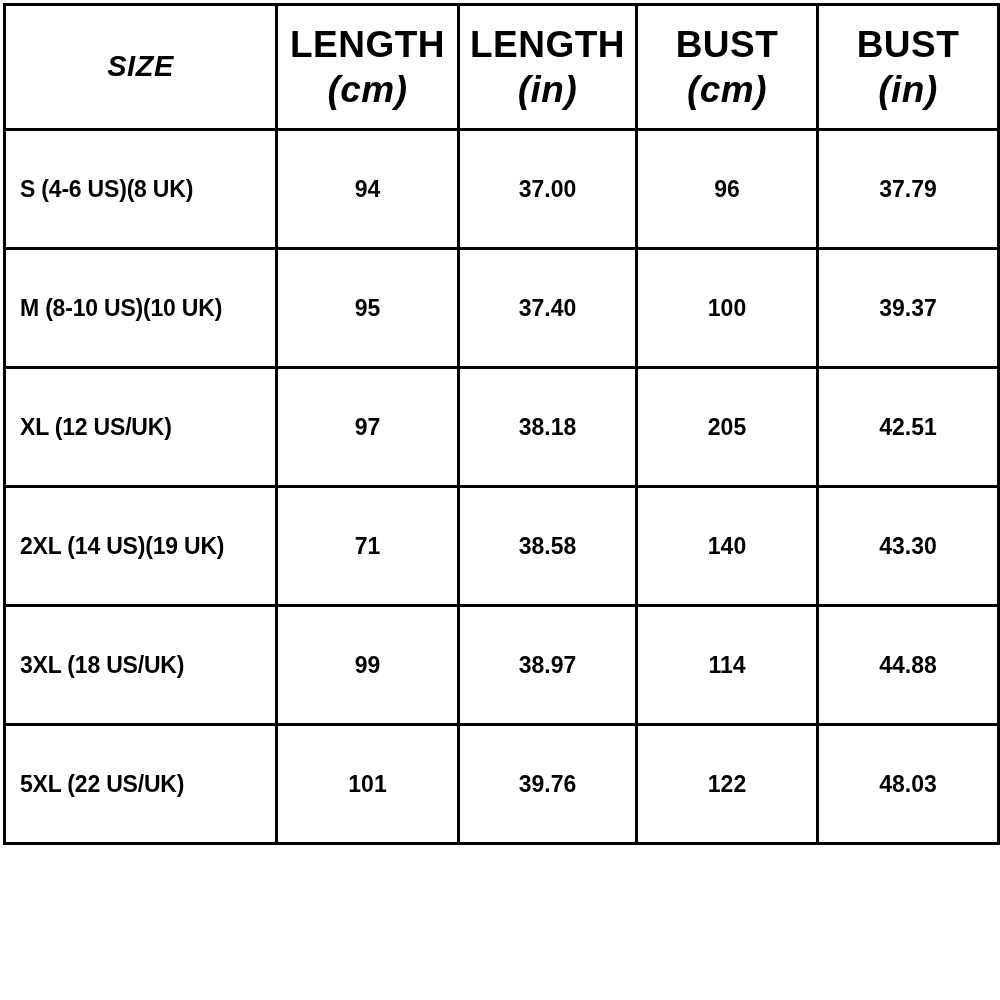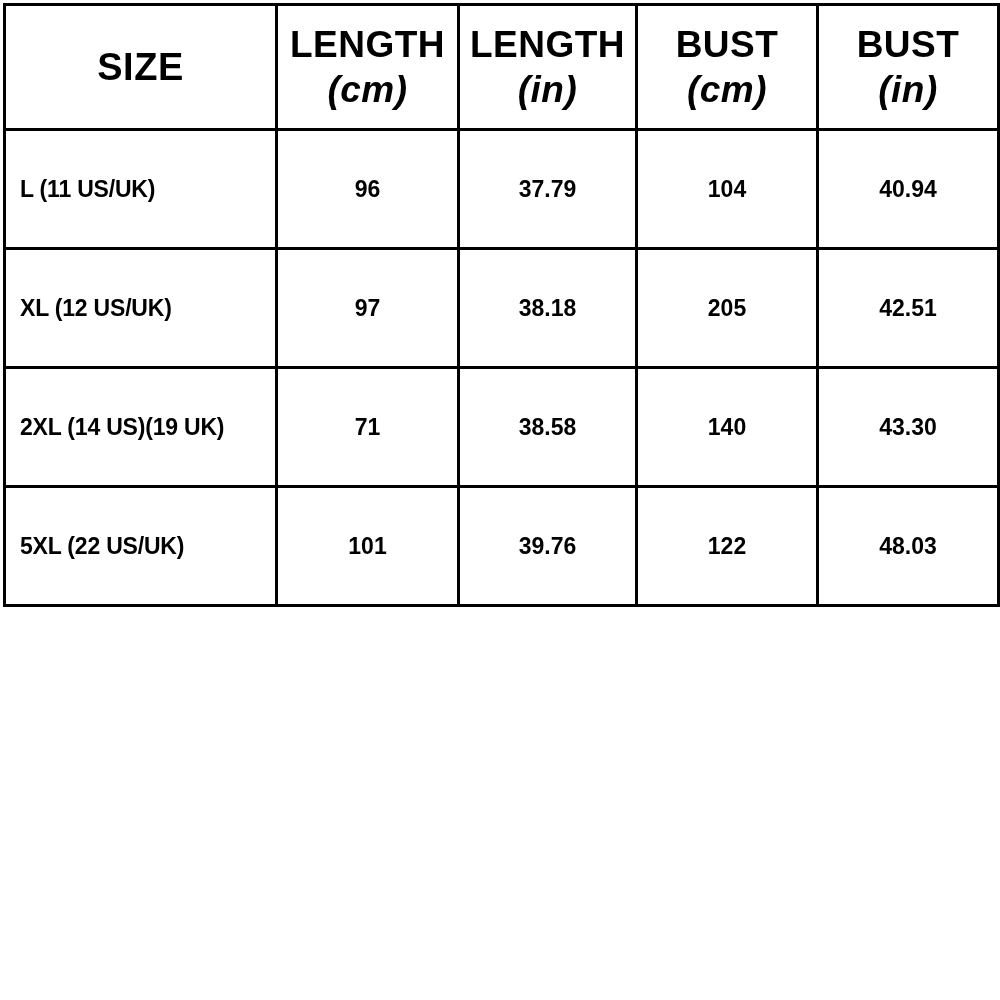--- a/index.html
+++ b/index.html
@@ -40,21 +40,22 @@
   col.c-bcm    { width: 181px; }
   col.c-bin    { width: 181px; }
 
   thead th {
     height: 122px;
     font-size: 37px;
     line-height: 1.22;
     letter-spacing: 0.5px;
   }
   thead th.size-head {
-    font-size: 38px;
+    font-size: 29px;
+    font-style: italic;
   }
   thead th .hd-line2 {
     display: block;
     font-style: italic;
   }
 
   tbody td {
     height: 116px;
     font-size: 23px;
   }
@@ -98,40 +99,54 @@
           <span class="hd-line2">(cm)</span>
         </th>
         <th>
           <span>BUST</span>
           <span class="hd-line2">(in)</span>
         </th>
       </tr>
     </thead>
     <tbody>
       <tr>
-        <td class="size-cell">L (11 US/UK)</td>
+        <td class="size-cell">S (4-6 US)(8 UK)</td>
+        <td>94</td>
+        <td>37.00</td>
         <td>96</td>
         <td>37.79</td>
-        <td>104</td>
-        <td>40.94</td>
+      </tr>
+      <tr>
+        <td class="size-cell">M (8-10 US)(10 UK)</td>
+        <td>95</td>
+        <td>37.40</td>
+        <td>100</td>
+        <td>39.37</td>
       </tr>
       <tr>
         <td class="size-cell">XL (12 US/UK)</td>
         <td>97</td>
         <td>38.18</td>
         <td>205</td>
         <td>42.51</td>
       </tr>
       <tr>
         <td class="size-cell">2XL (14 US)(19 UK)</td>
         <td>71</td>
         <td>38.58</td>
         <td>140</td>
         <td>43.30</td>
       </tr>
+      <tr>
+        <td class="size-cell">3XL (18 US/UK)</td>
+        <td>99</td>
+        <td>38.97</td>
+        <td>114</td>
+        <td>44.88</td>
+      </tr>
       <tr class="last-row">
         <td class="size-cell">5XL (22 US/UK)</td>
         <td>101</td>
         <td>39.76</td>
         <td>122</td>
         <td>48.03</td>
       </tr>
     </tbody>
   </table>
 </div>

